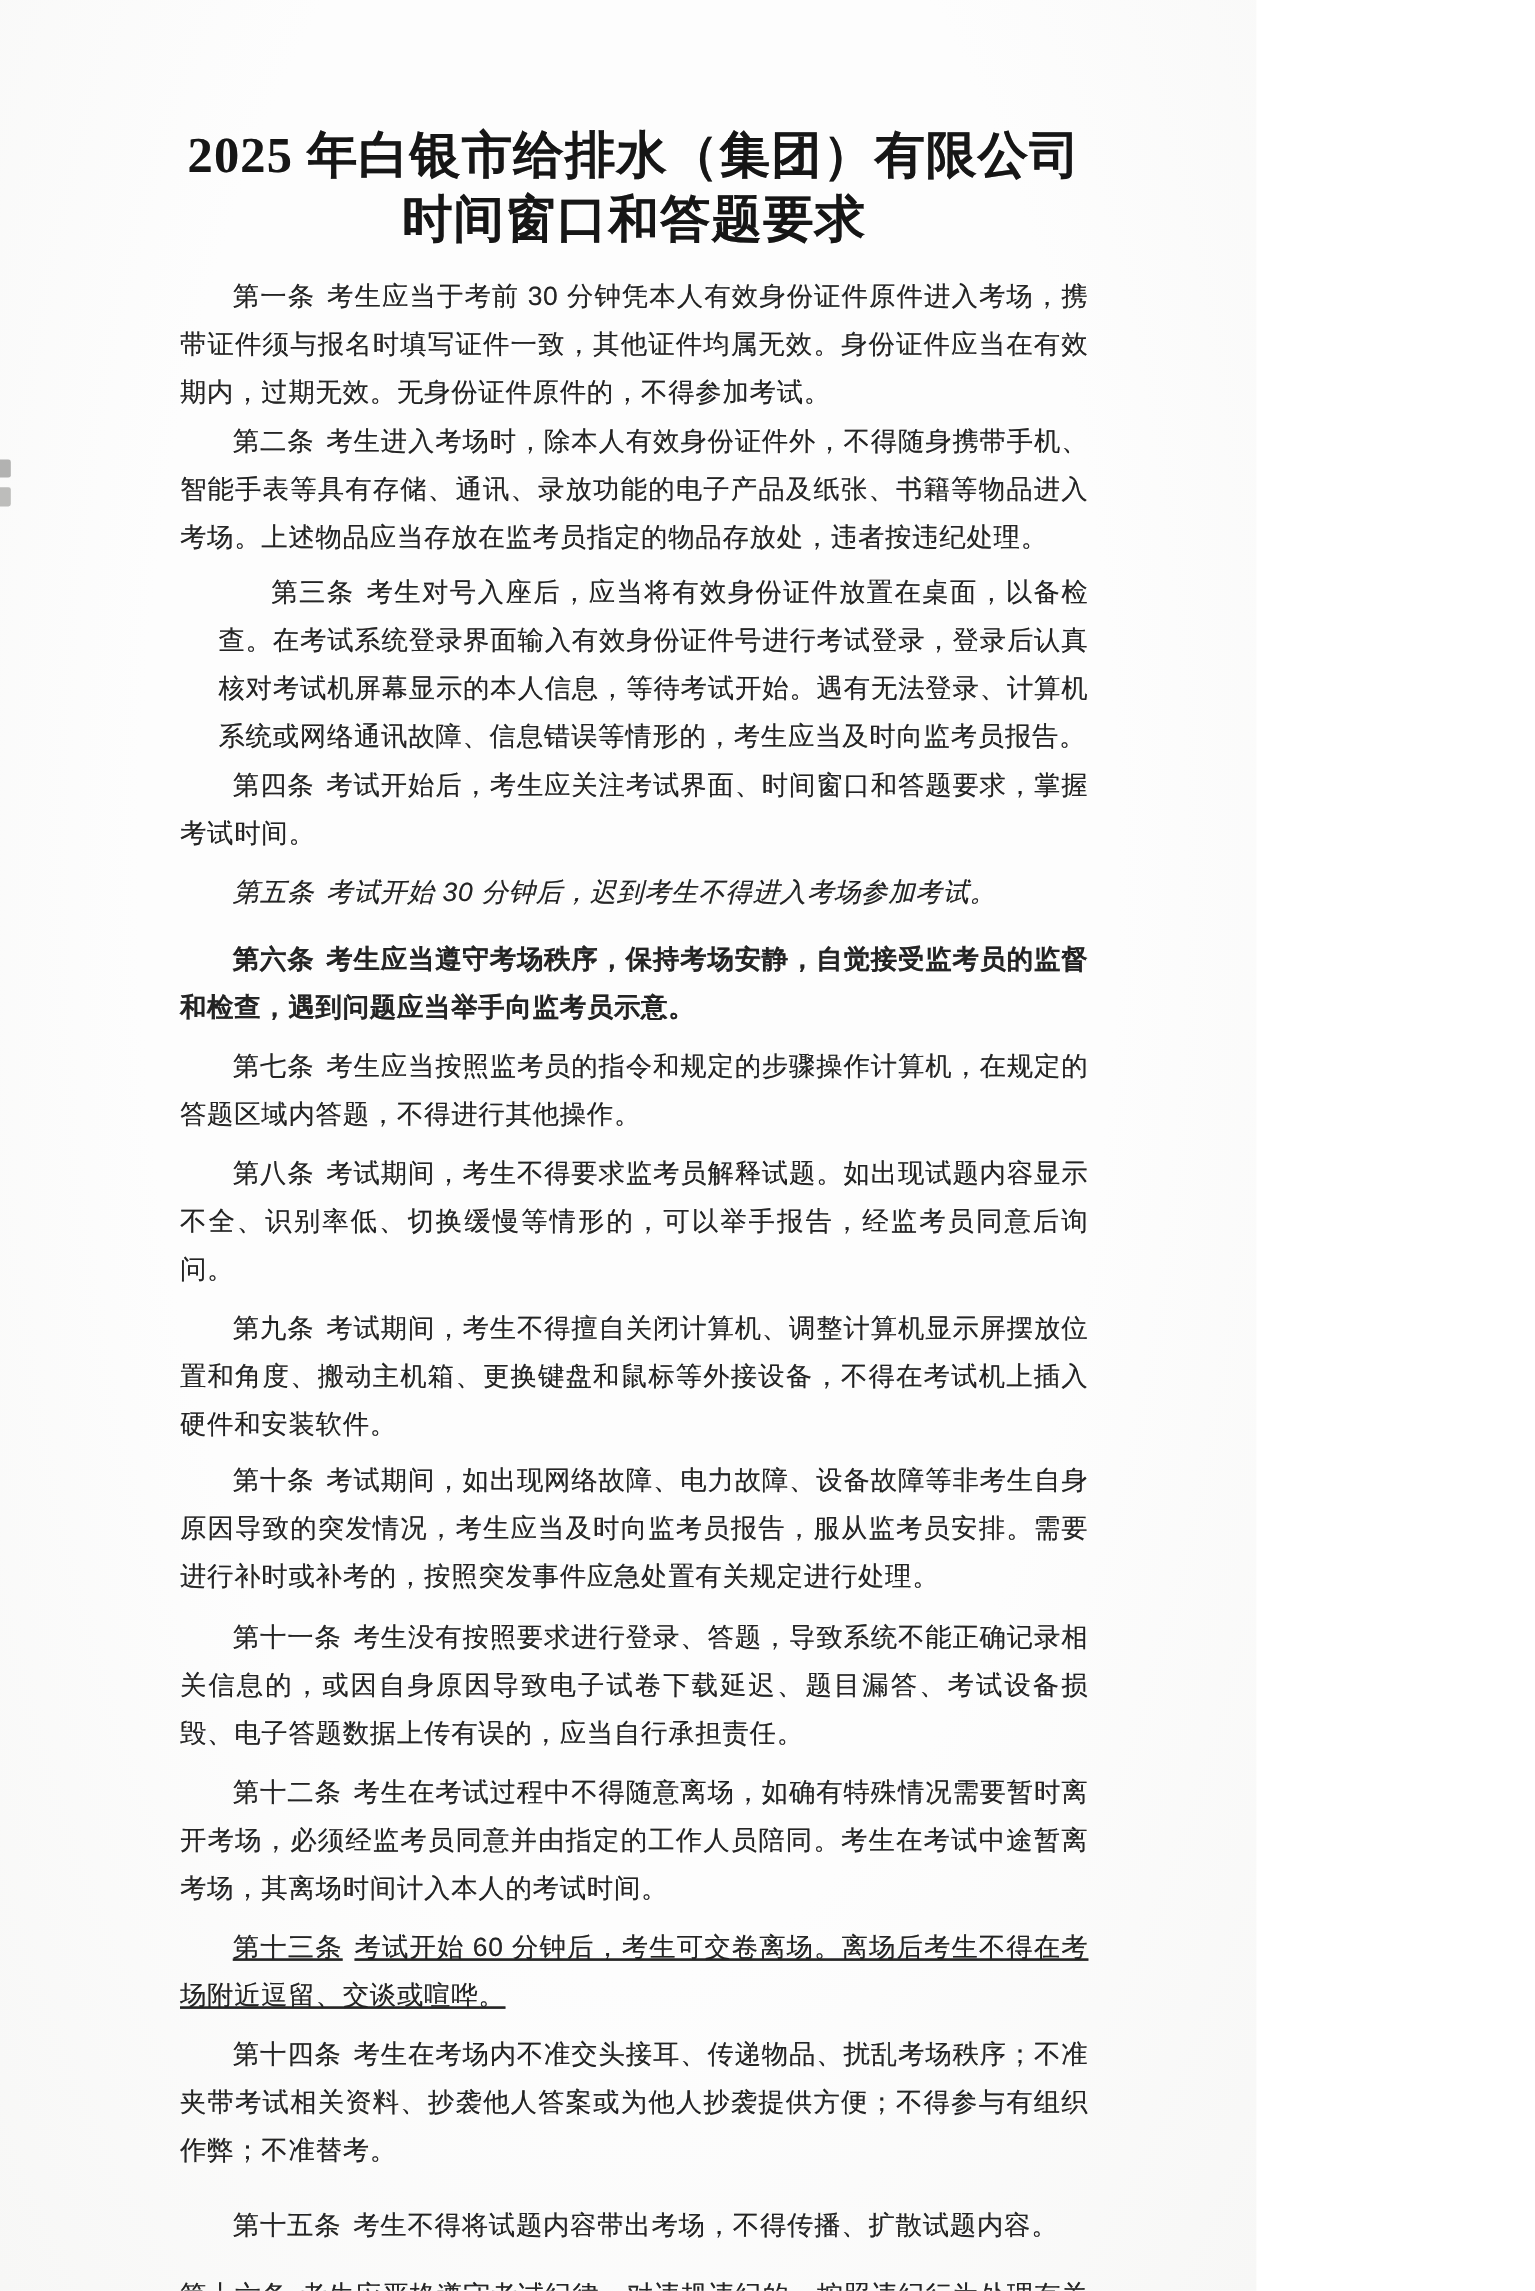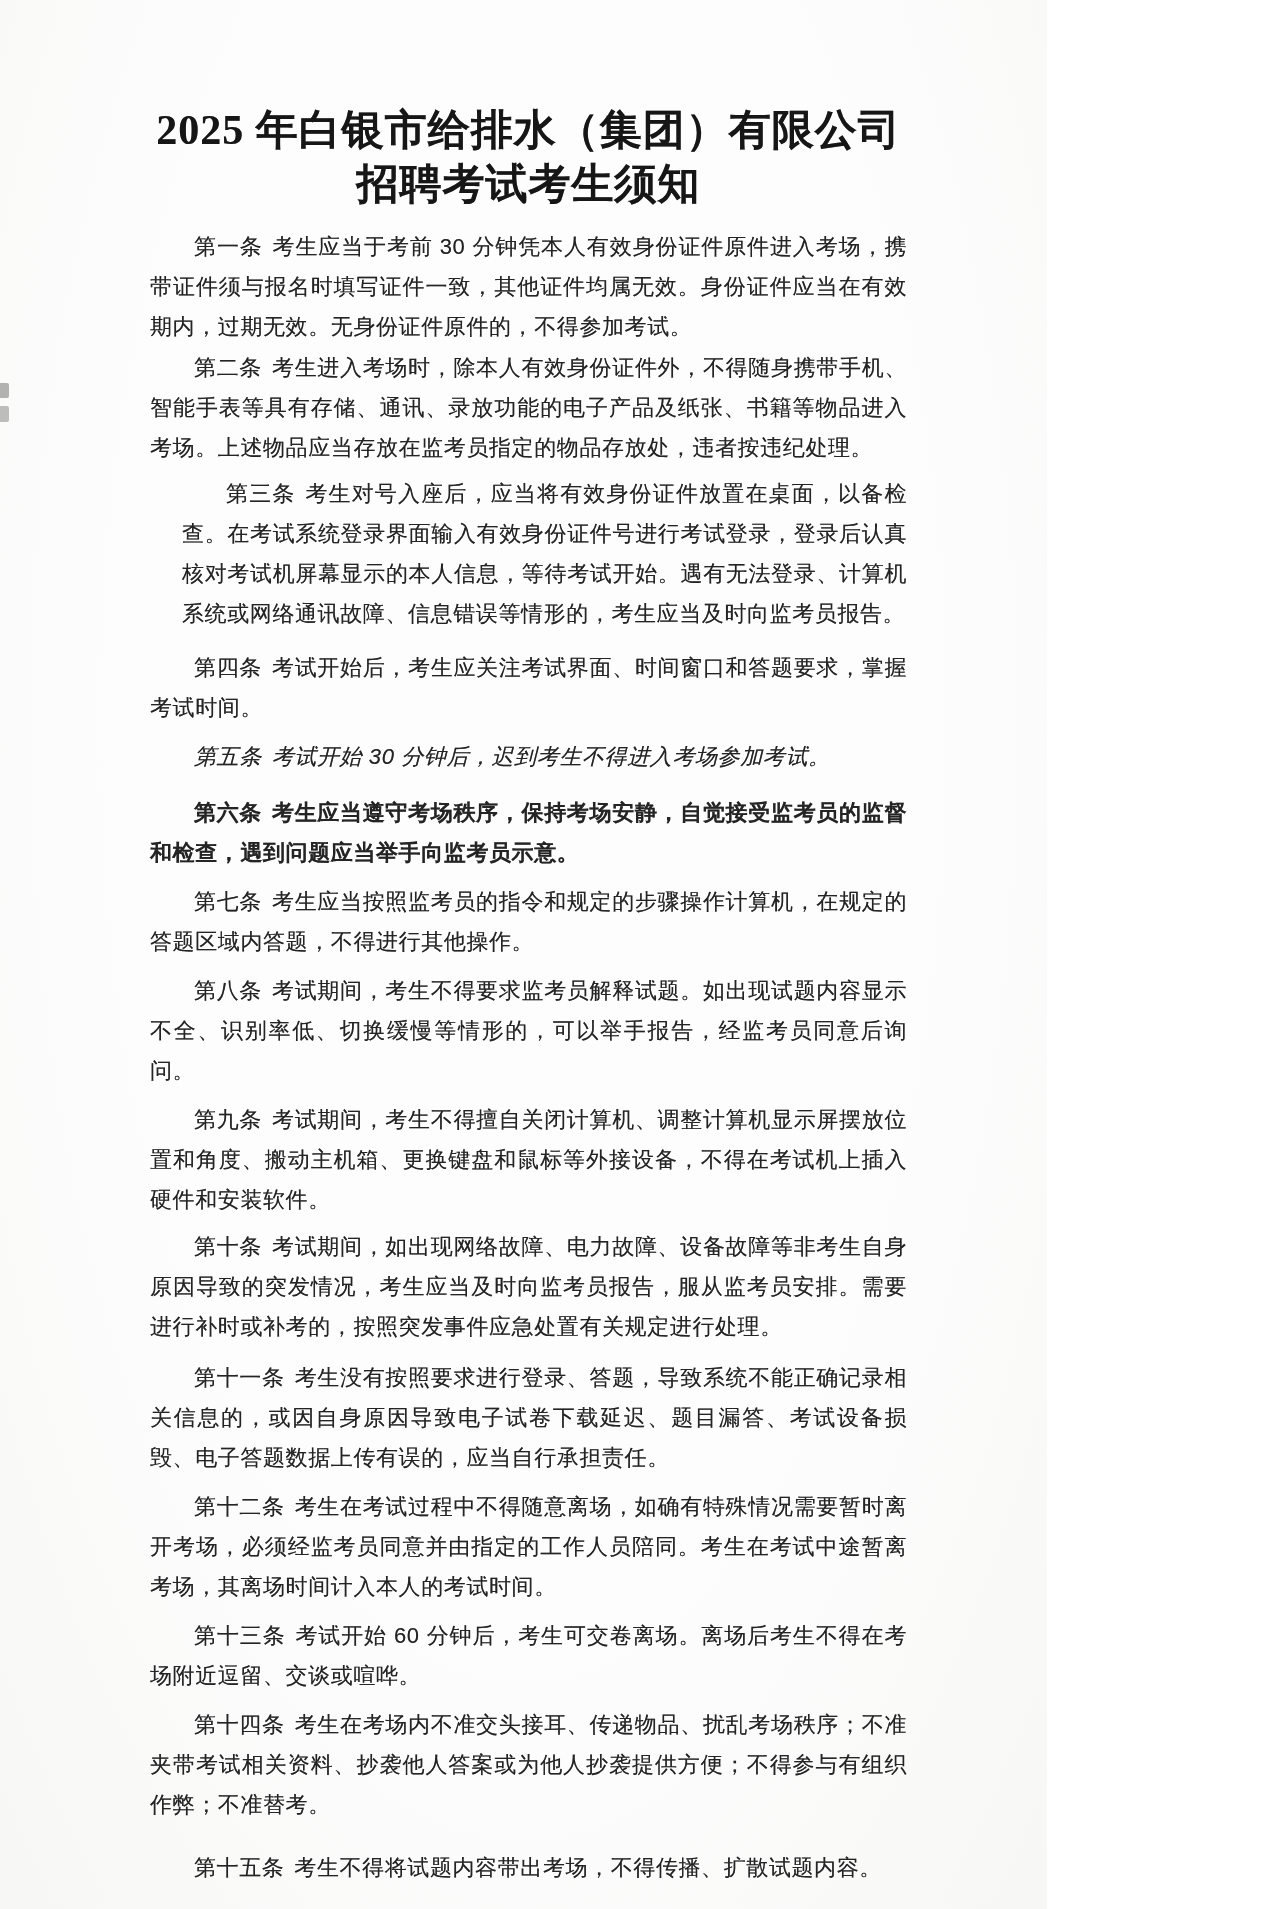--- a/index.html
+++ b/index.html
@@ -69,35 +69,35 @@
 </head>
 <body>
 
 <div class="page">
   <div class="artifact m1"></div>
   <div class="artifact m2"></div>
 
   <div class="content">
     <div class="doc-title">
       <div>2025 年白银市给排水（集团）有限公司</div>
-      <div>招聘考试考生须知</div>
+      <div>时间窗口和答题要求</div>
     </div>
 
     <div class="articles">
         <p style="margin-top: 0px;"><span class="article-label">第一条</span><span>考生应当于考前 30 分钟凭本人有效身份证件原件进入考场，携带证件须与报名时填写证件一致，其他证件均属无效。身份证件应当在有效期内，过期无效。无身份证件原件的，不得参加考试。</span></p>
         <p style="margin-top: 1px;"><span class="article-label">第二条</span><span>考生进入考场时，除本人有效身份证件外，不得随身携带手机、智能手表等具有存储、通讯、录放功能的电子产品及纸张、书籍等物品进入考场。上述物品应当存放在监考员指定的物品存放处，违者按违纪处理。</span></p>
         <p style="margin-top: 6px; margin-left: 32px;"><span class="article-label">第三条</span><span>考生对号入座后，应当将有效身份证件放置在桌面，以备检查。在考试系统登录界面输入有效身份证件号进行考试登录，登录后认真核对考试机屏幕显示的本人信息，等待考试开始。遇有无法登录、计算机系统或网络通讯故障、信息错误等情形的，考生应当及时向监考员报告。</span></p>
-        <p style="margin-top: 14px;"><span class="article-label">第四条</span><span>考试开始后，考生应关注考试界面、时间窗口和答题要求，掌握考试时间。</span></p>
+        <p style="margin-top: 1px;"><span class="article-label">第四条</span><span>考试开始后，考生应关注考试界面、时间窗口和答题要求，掌握考试时间。</span></p>
         <p style="margin-top: 9px; font-style: italic;"><span class="article-label">第五条</span><span>考试开始 30 分钟后，迟到考生不得进入考场参加考试。</span></p>
         <p style="margin-top: 16px; font-weight: bold;"><span class="article-label">第六条</span><span>考生应当遵守考场秩序，保持考场安静，自觉接受监考员的监督和检查，遇到问题应当举手向监考员示意。</span></p>
         <p style="margin-top: 9px;"><span class="article-label">第七条</span><span>考生应当按照监考员的指令和规定的步骤操作计算机，在规定的答题区域内答题，不得进行其他操作。</span></p>
         <p style="margin-top: 9px;"><span class="article-label">第八条</span><span>考试期间，考生不得要求监考员解释试题。如出现试题内容显示不全、识别率低、切换缓慢等情形的，可以举手报告，经监考员同意后询问。</span></p>
         <p style="margin-top: 9px;"><span class="article-label">第九条</span><span>考试期间，考生不得擅自关闭计算机、调整计算机显示屏摆放位置和角度、搬动主机箱、更换键盘和鼠标等外接设备，不得在考试机上插入硬件和安装软件。</span></p>
         <p style="margin-top: 9px; font-family: Liberation Mono, monospace;"><span class="article-label">第十条</span><span>考试期间，如出现网络故障、电力故障、设备故障等非考生自身原因导致的突发情况，考生应当及时向监考员报告，服从监考员安排。需要进行补时或补考的，按照突发事件应急处置有关规定进行处理。</span></p>
         <p style="margin-top: 9px;"><span class="article-label">第十一条</span><span>考生没有按照要求进行登录、答题，导致系统不能正确记录相关信息的，或因自身原因导致电子试卷下载延迟、题目漏答、考试设备损毁、电子答题数据上传有误的，应当自行承担责任。</span></p>
         <p style="margin-top: 9px;"><span class="article-label">第十二条</span><span>考生在考试过程中不得随意离场，如确有特殊情况需要暂时离开考场，必须经监考员同意并由指定的工作人员陪同。考生在考试中途暂离考场，其离场时间计入本人的考试时间。</span></p>
-        <p style="margin-top: 9px;"><span class="article-label">第十三条</span><span>考试开始 60 分钟后，考生可交卷离场。离场后考生不得在考场附近逗留、交谈或喧哗。</span></p>
+        <p style="margin-top: 9px; text-decoration: underline;"><span class="article-label">第十三条</span><span>考试开始 60 分钟后，考生可交卷离场。离场后考生不得在考场附近逗留、交谈或喧哗。</span></p>
         <p style="margin-top: 9px;"><span class="article-label">第十四条</span><span>考生在考场内不准交头接耳、传递物品、扰乱考场秩序；不准夹带考试相关资料、抄袭他人答案或为他人抄袭提供方便；不得参与有组织作弊；不准替考。</span></p>
         <p style="margin-top: 23px;"><span class="article-label">第十五条</span><span>考生不得将试题内容带出考场，不得传播、扩散试题内容。</span></p>
         <p class="no-indent" style="margin-top: 18px;"><span class="article-label">第十六条</span><span>考生应严格遵守考试纪律，对违规违纪的，按照违纪行为处理有关规定进行处理。</span></p>
       </div>
   </div>
 </div>
 
 </body></html>

